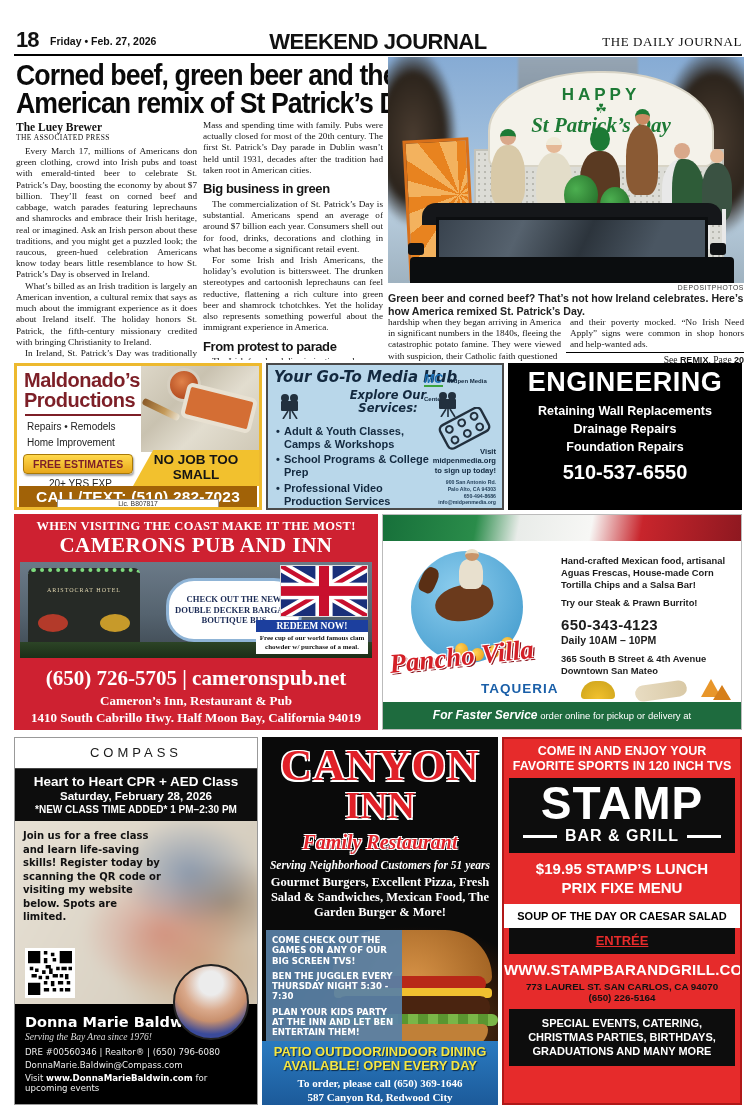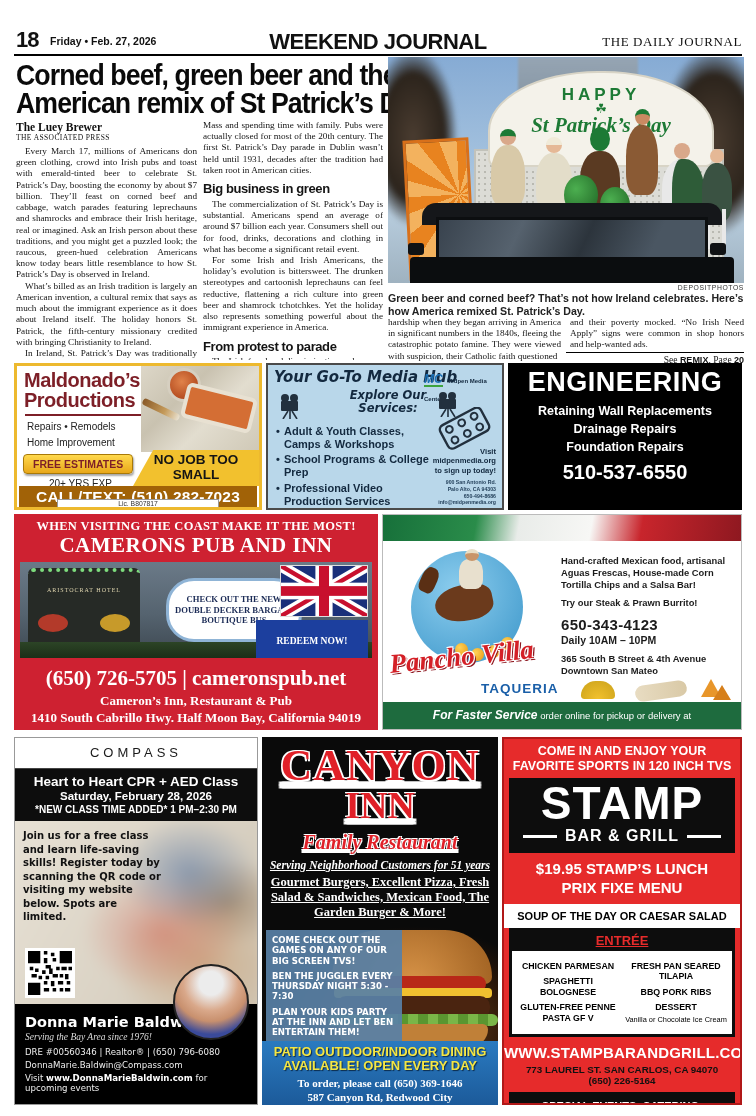--- a/index.html
+++ b/index.html
@@ -96,21 +96,21 @@
   .cam-name { font-size:21px; font-weight:bold; letter-spacing:0.5px; line-height:1.05; }
   .cam-photo { position:absolute; left:6px; right:6px; top:48px; height:96px; background:linear-gradient(180deg,#6b7a88 0%,#55636f 55%,#3c4750 100%); overflow:hidden; text-align:left; }
   .cam-kiosk { position:absolute; left:8px; top:6px; width:112px; height:78px; background:#262a26; border-top:4px dotted #7ddc7d; border-radius:6px 6px 0 0; }
   .cam-sign { margin-top:14px; text-align:center; color:#ded4ae; font-size:6px; letter-spacing:1px; line-height:1.4; font-family:"Liberation Serif",serif; }
   .cam-oval { position:absolute; bottom:14px; width:30px; height:18px; border-radius:50%; }
   .cam-grass { position:absolute; left:0; right:0; bottom:0; height:16px; background:linear-gradient(180deg,#2c4426,#1c2e18); }
   .cam-bubble { position:absolute; left:146px; top:16px; width:136px; height:64px; background:#fff; border:3px solid #8fb4d6; border-radius:28px; box-shadow:0 0 0 2px #fff inset; display:flex; align-items:center; justify-content:center; }
   .cam-bubble div { font-size:8.6px; font-weight:bold; color:#1a2a55; line-height:1.25; text-align:center; }
   .cam-flag { position:absolute; right:4px; top:3px; width:88px; height:52px; border:1px solid #ddd; }
   .cam-redeem { position:absolute; right:4px; top:58px; width:112px; }
-  .cam-redeem .rn { background:#1c3f9e; color:#fff; font-weight:bold; font-size:9.5px; text-align:center; padding:16px 0; }
+  .cam-redeem .rn { background:#1c3f9e; color:#fff; font-weight:bold; font-size:9.5px; text-align:center; padding:1px 0; }
   .cam-redeem .off { background:#fff; color:#111; font-size:7px; font-weight:bold; text-align:center; line-height:1.25; padding:2px 1px; }
   .cam-phone { position:absolute; left:0; right:0; top:152px; font-size:21px; font-weight:bold; }
   .cam-sub { position:absolute; left:0; right:0; top:179px; font-size:13px; font-weight:bold; }
   .cam-addr { position:absolute; left:0; right:0; top:196px; font-size:13px; font-weight:bold; }
 
   
   .ad-pan { left:382px; top:514px; width:360px; height:216px; background:#fff; border:1px solid #bbb; }
   .pan-flag { left:0; top:0; right:0; height:26px; background:linear-gradient(100deg,#17703a 0%,#2a8c4a 26%,#e9ece9 38%,#f7f7f5 58%,#c8252c 72%,#8e1820 100%); }
   .pan-circle { left:28px; top:36px; width:112px; height:112px; border-radius:50%; background:radial-gradient(circle at 40% 35%, #8ccdee, #4aa0d0 80%); }
   .pan-horse { position:absolute; left:24px; top:34px; width:58px; height:36px; background:#6b3a1c; border-radius:50% 40% 40% 55%; transform:rotate(-12deg); }
@@ -150,21 +150,21 @@
   .com-portrait { position:absolute; right:8px; top:-40px; width:76px; height:76px; border-radius:50%; background:radial-gradient(circle at 50% 24%, #ececec 18%, #d9a88a 42%, #c8906e 58%, #3a4a9a 78%); border:2px solid #222; }
   .com-n1 { font-size:14.5px; font-weight:bold; font-family:"DejaVu Sans",sans-serif; }
   .com-tag { font-family:"Liberation Serif",serif; font-style:italic; font-size:9.5px; color:#ddd; margin-top:2px; }
   .com-dre { font-size:8.6px; color:#eee; margin-top:5px; font-family:"DejaVu Sans",sans-serif; }
   .com-em { font-size:8.6px; color:#eee; margin-top:3px; font-family:"DejaVu Sans",sans-serif; }
   .com-web { font-size:8.6px; color:#eee; margin-top:3px; font-family:"DejaVu Sans",sans-serif; }
   .com-web b { color:#fff; }
   .com-n2 { font-size:12.5px; font-weight:bold; margin-top:9px; font-family:"DejaVu Sans",sans-serif; }
 
   
-  .ad-can { left:262px; top:737px; width:236px; height:368px; background:#0a0a0a; text-align:center; color:#fff;text-decoration:underline; }
+  .ad-can { left:262px; top:737px; width:236px; height:368px; background:#0a0a0a; text-align:center; color:#fff; }
   .can-t { font-family:"Liberation Serif",serif; font-weight:bold; color:#e02028; text-shadow:-1.5px -1.5px 0 #fff,1.5px -1.5px 0 #fff,-1.5px 1.5px 0 #fff,1.5px 1.5px 0 #fff; }
   .can-t1 { font-size:44px; line-height:0.95; margin-top:8px; letter-spacing:1px; }
   .can-t2 { font-size:38px; line-height:0.95; }
   .can-fam { font-family:"Liberation Serif",serif; font-style:italic; font-weight:bold; font-size:20px; color:#e02028; text-shadow:-1px -1px 0 #fff,1px -1px 0 #fff,-1px 1px 0 #fff,1px 1px 0 #fff; margin-top:8px; }
   .can-serve { font-family:"Liberation Serif",serif; font-style:italic; font-weight:bold; font-size:11.5px; margin-top:5px; }
   .can-menu { font-family:"Liberation Serif",serif; font-weight:bold; font-size:12.5px; line-height:1.2; margin-top:4px; padding:0 4px; }
   .can-burger { position:relative; height:128px; margin-top:4px; overflow:hidden; background:radial-gradient(140px 100px at 65% 80%, #7a4a20, #2a1608 70%, #0a0a0a); }
   .bun-top { position:absolute; left:70px; top:6px; width:160px; height:54px; background:radial-gradient(circle at 50% 100%, #d89448, #9a5c1e); border-radius:80px 80px 12px 12px; }
   .tomato { position:absolute; left:78px; top:52px; width:146px; height:16px; background:#b82818; border-radius:8px; }
   .cheese { position:absolute; left:72px; top:64px; width:158px; height:10px; background:#f0c030; border-radius:4px; }
@@ -484,33 +484,20 @@
   <div class="ad ad-stp">
     <div class="stp-top">COME IN AND ENJOY YOUR FAVORITE SPORTS IN 120 INCH TVS</div>
     <div class="stp-black">
       <div class="stp-name">STAMP</div>
       <div class="stp-sub">BAR &amp; GRILL</div>
     </div>
     <div class="stp-deal">$19.95 STAMP’S LUNCH PRIX FIXE MENU</div>
     <div class="stp-soup">SOUP OF THE DAY OR CAESAR SALAD</div>
     <div class="stp-menu">
       <div class="stp-entree">ENTRÉE</div>
-      <div class="stp-grid">
-        <div class="stp-colL">
-          <div class="stp-item">CHICKEN PARMESAN</div>
-          <div class="stp-item">SPAGHETTI BOLOGNESE</div>
-          <div class="stp-item">GLUTEN-FREE PENNE PASTA GF V</div>
-        </div>
-        <div class="stp-colR">
-          <div class="stp-item">FRESH PAN SEARED TILAPIA</div>
-          <div class="stp-item">BBQ PORK RIBS</div>
-          <div class="stp-item">DESSERT</div>
-          <div class="stp-dsub">Vanilla or Chocolate Ice Cream</div>
-        </div>
-      </div>
     </div>
     <div class="stp-web">WWW.STAMPBARANDGRILL.COM</div>
     <div class="stp-addr">773 LAUREL ST. SAN CARLOS, CA 94070</div>
     <div class="stp-phone">(650) 226-5164</div>
     <div class="stp-events">SPECIAL EVENTS, CATERING, CHRISTMAS PARTIES, BIRTHDAYS, GRADUATIONS AND MANY MORE</div>
   </div>
 
 </div>
 
 </body></html>

